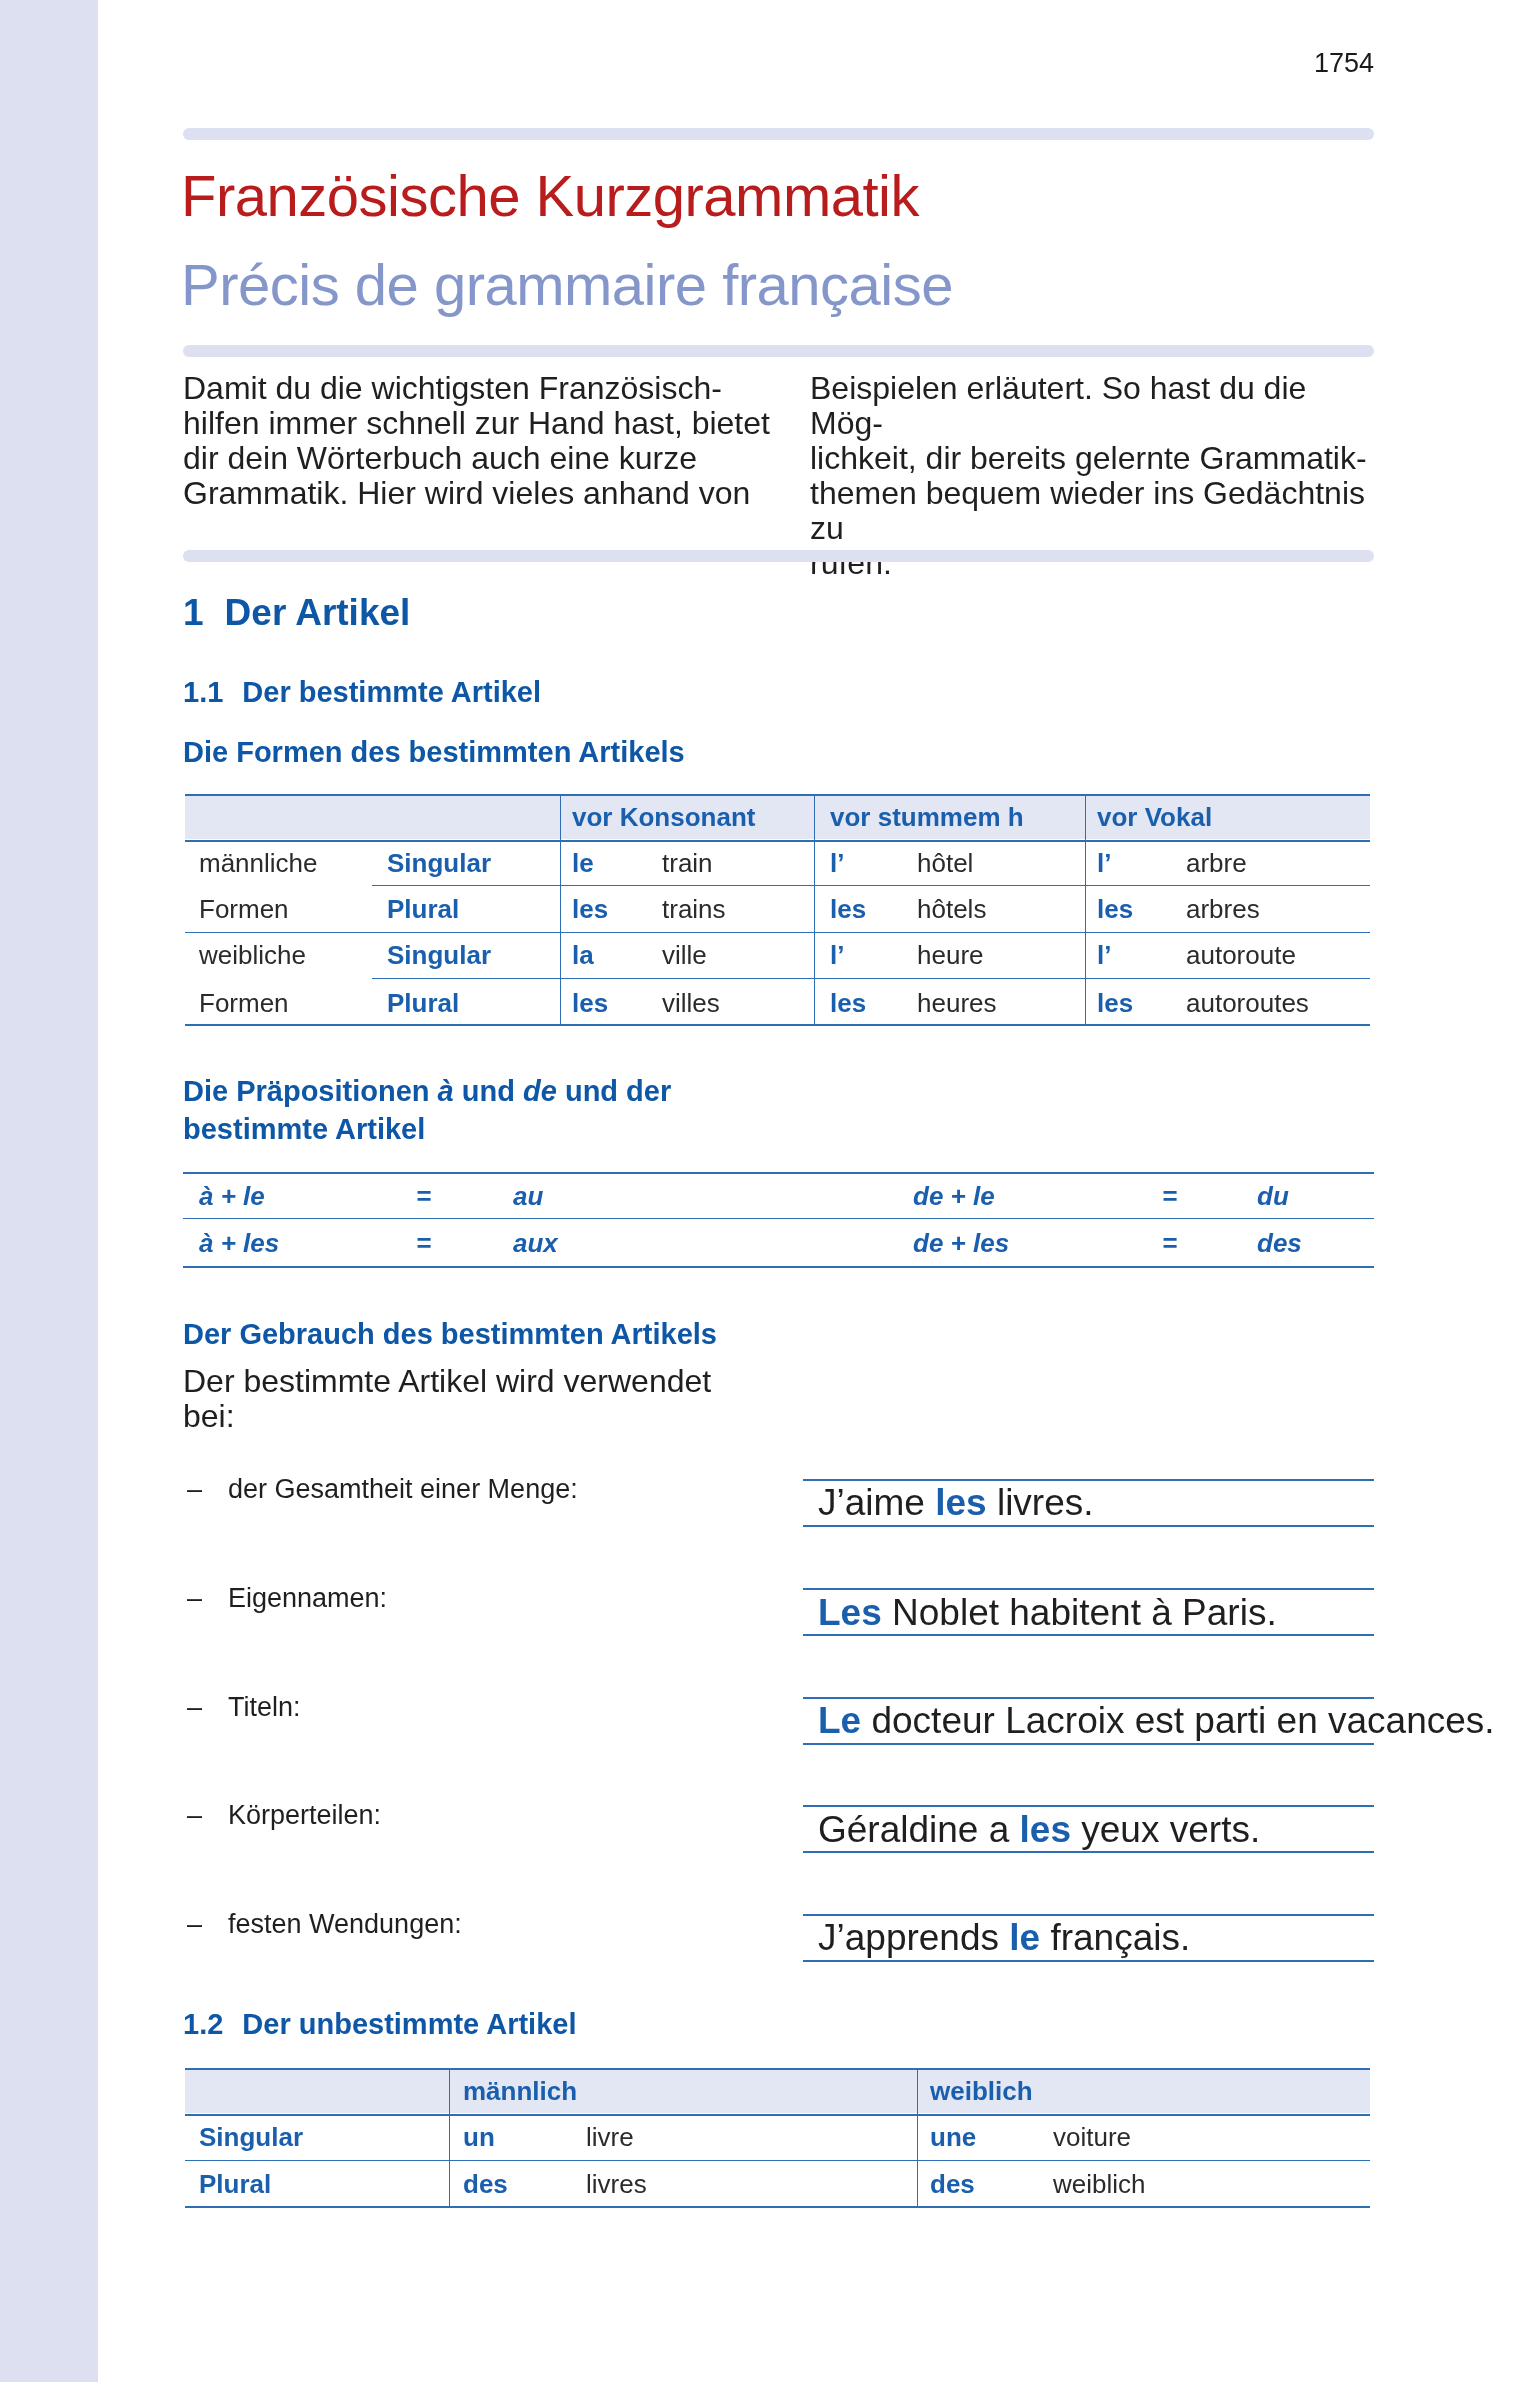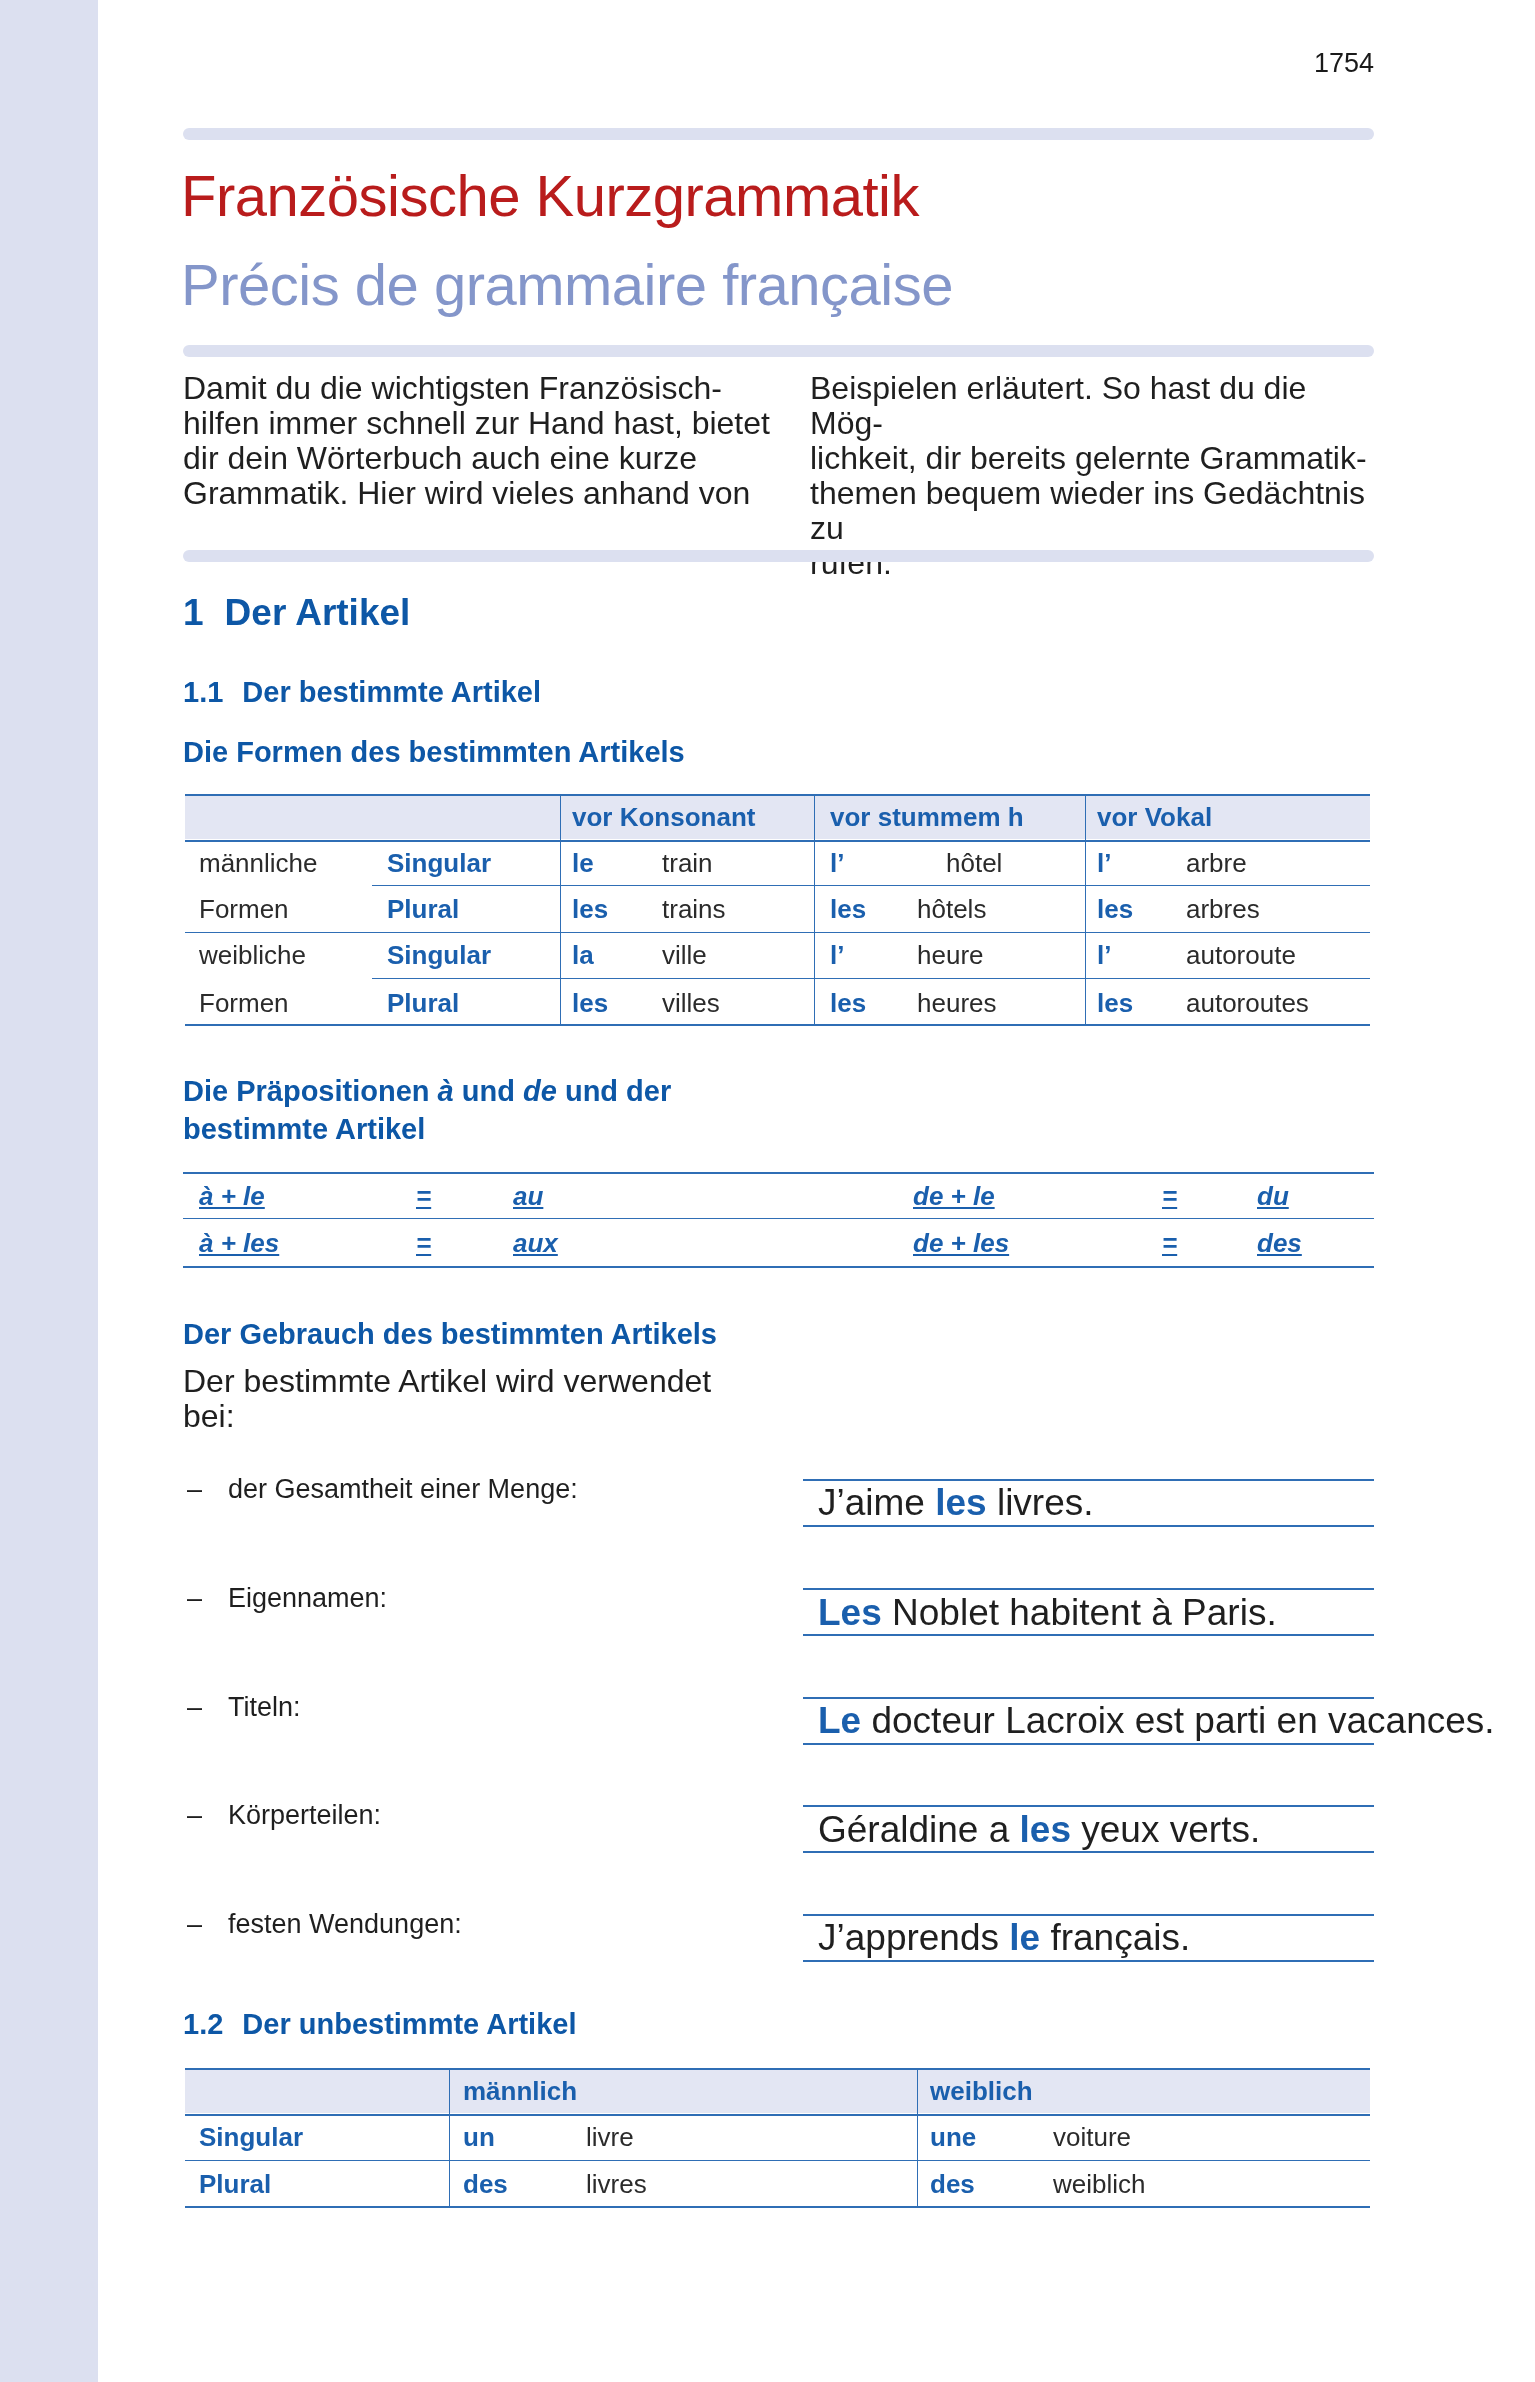--- a/index.html
+++ b/index.html
@@ -14,21 +14,21 @@
   .pagenum{font-size:27px;color:#1a1a1a;}
   .title{font-size:58px;font-weight:300;letter-spacing:-0.5px;line-height:61px;color:#b91c1c;}
   .title.fr{color:#8496ca;}
   .body-text{font-size:32px;line-height:35px;white-space:pre-line;}
   .h1{font-size:37px;font-weight:700;color:#0d57a6;}
   .h2{font-size:29px;font-weight:700;color:#0d57a6;}
   .h3{font-size:29px;font-weight:700;line-height:38px;color:#0d57a6;}
   .cell{font-size:26px;line-height:27px;white-space:nowrap;}
   .cell.dark{color:#2b2b2b;}
   .cell.blue{color:#1a5fad;font-weight:700;}
-  .cell.it{font-style:italic;text-decoration:underline;}
+  .cell.it{font-style:italic;}
   .hdrbg{background:#e3e6f3;}
   .ex-text{font-size:37px;line-height:29px;white-space:nowrap;color:#1f1f1f;}
   .ex-text .art{color:#1a5fad;font-weight:700;}
   .bullet{font-size:27px;line-height:31px;white-space:nowrap;color:#1f1f1f;}
 </style>
 </head>
 <body>
 
 <div class="page">
 
@@ -83,21 +83,21 @@
 
   <div class="abs cell dark" style="left:199px;top:850px;">männliche</div>
   <div class="abs cell dark" style="left:199px;top:896px;">Formen</div>
   <div class="abs cell dark" style="left:199px;top:942px;">weibliche</div>
   <div class="abs cell dark" style="left:199px;top:990px;">Formen</div>
 
   <div class="abs cell blue" style="left:387px;top:850px;">Singular</div>
   <div class="abs cell blue" style="left:572px;top:850px;">le</div>
   <div class="abs cell dark" style="left:662px;top:850px;">train</div>
   <div class="abs cell blue" style="left:830px;top:850px;">l’</div>
-  <div class="abs cell dark" style="left:917px;top:850px;margin-left:29px;">hôtel</div>
+  <div class="abs cell dark" style="left:917px;top:850px;">hôtel</div>
   <div class="abs cell blue" style="left:1097px;top:850px;">l’</div>
   <div class="abs cell dark" style="left:1186px;top:850px;">arbre</div>
 
   <div class="abs cell blue" style="left:387px;top:896px;">Plural</div>
   <div class="abs cell blue" style="left:572px;top:896px;">les</div>
   <div class="abs cell dark" style="left:662px;top:896px;">trains</div>
   <div class="abs cell blue" style="left:830px;top:896px;">les</div>
   <div class="abs cell dark" style="left:917px;top:896px;">hôtels</div>
   <div class="abs cell blue" style="left:1097px;top:896px;">les</div>
   <div class="abs cell dark" style="left:1186px;top:896px;">arbres</div>

